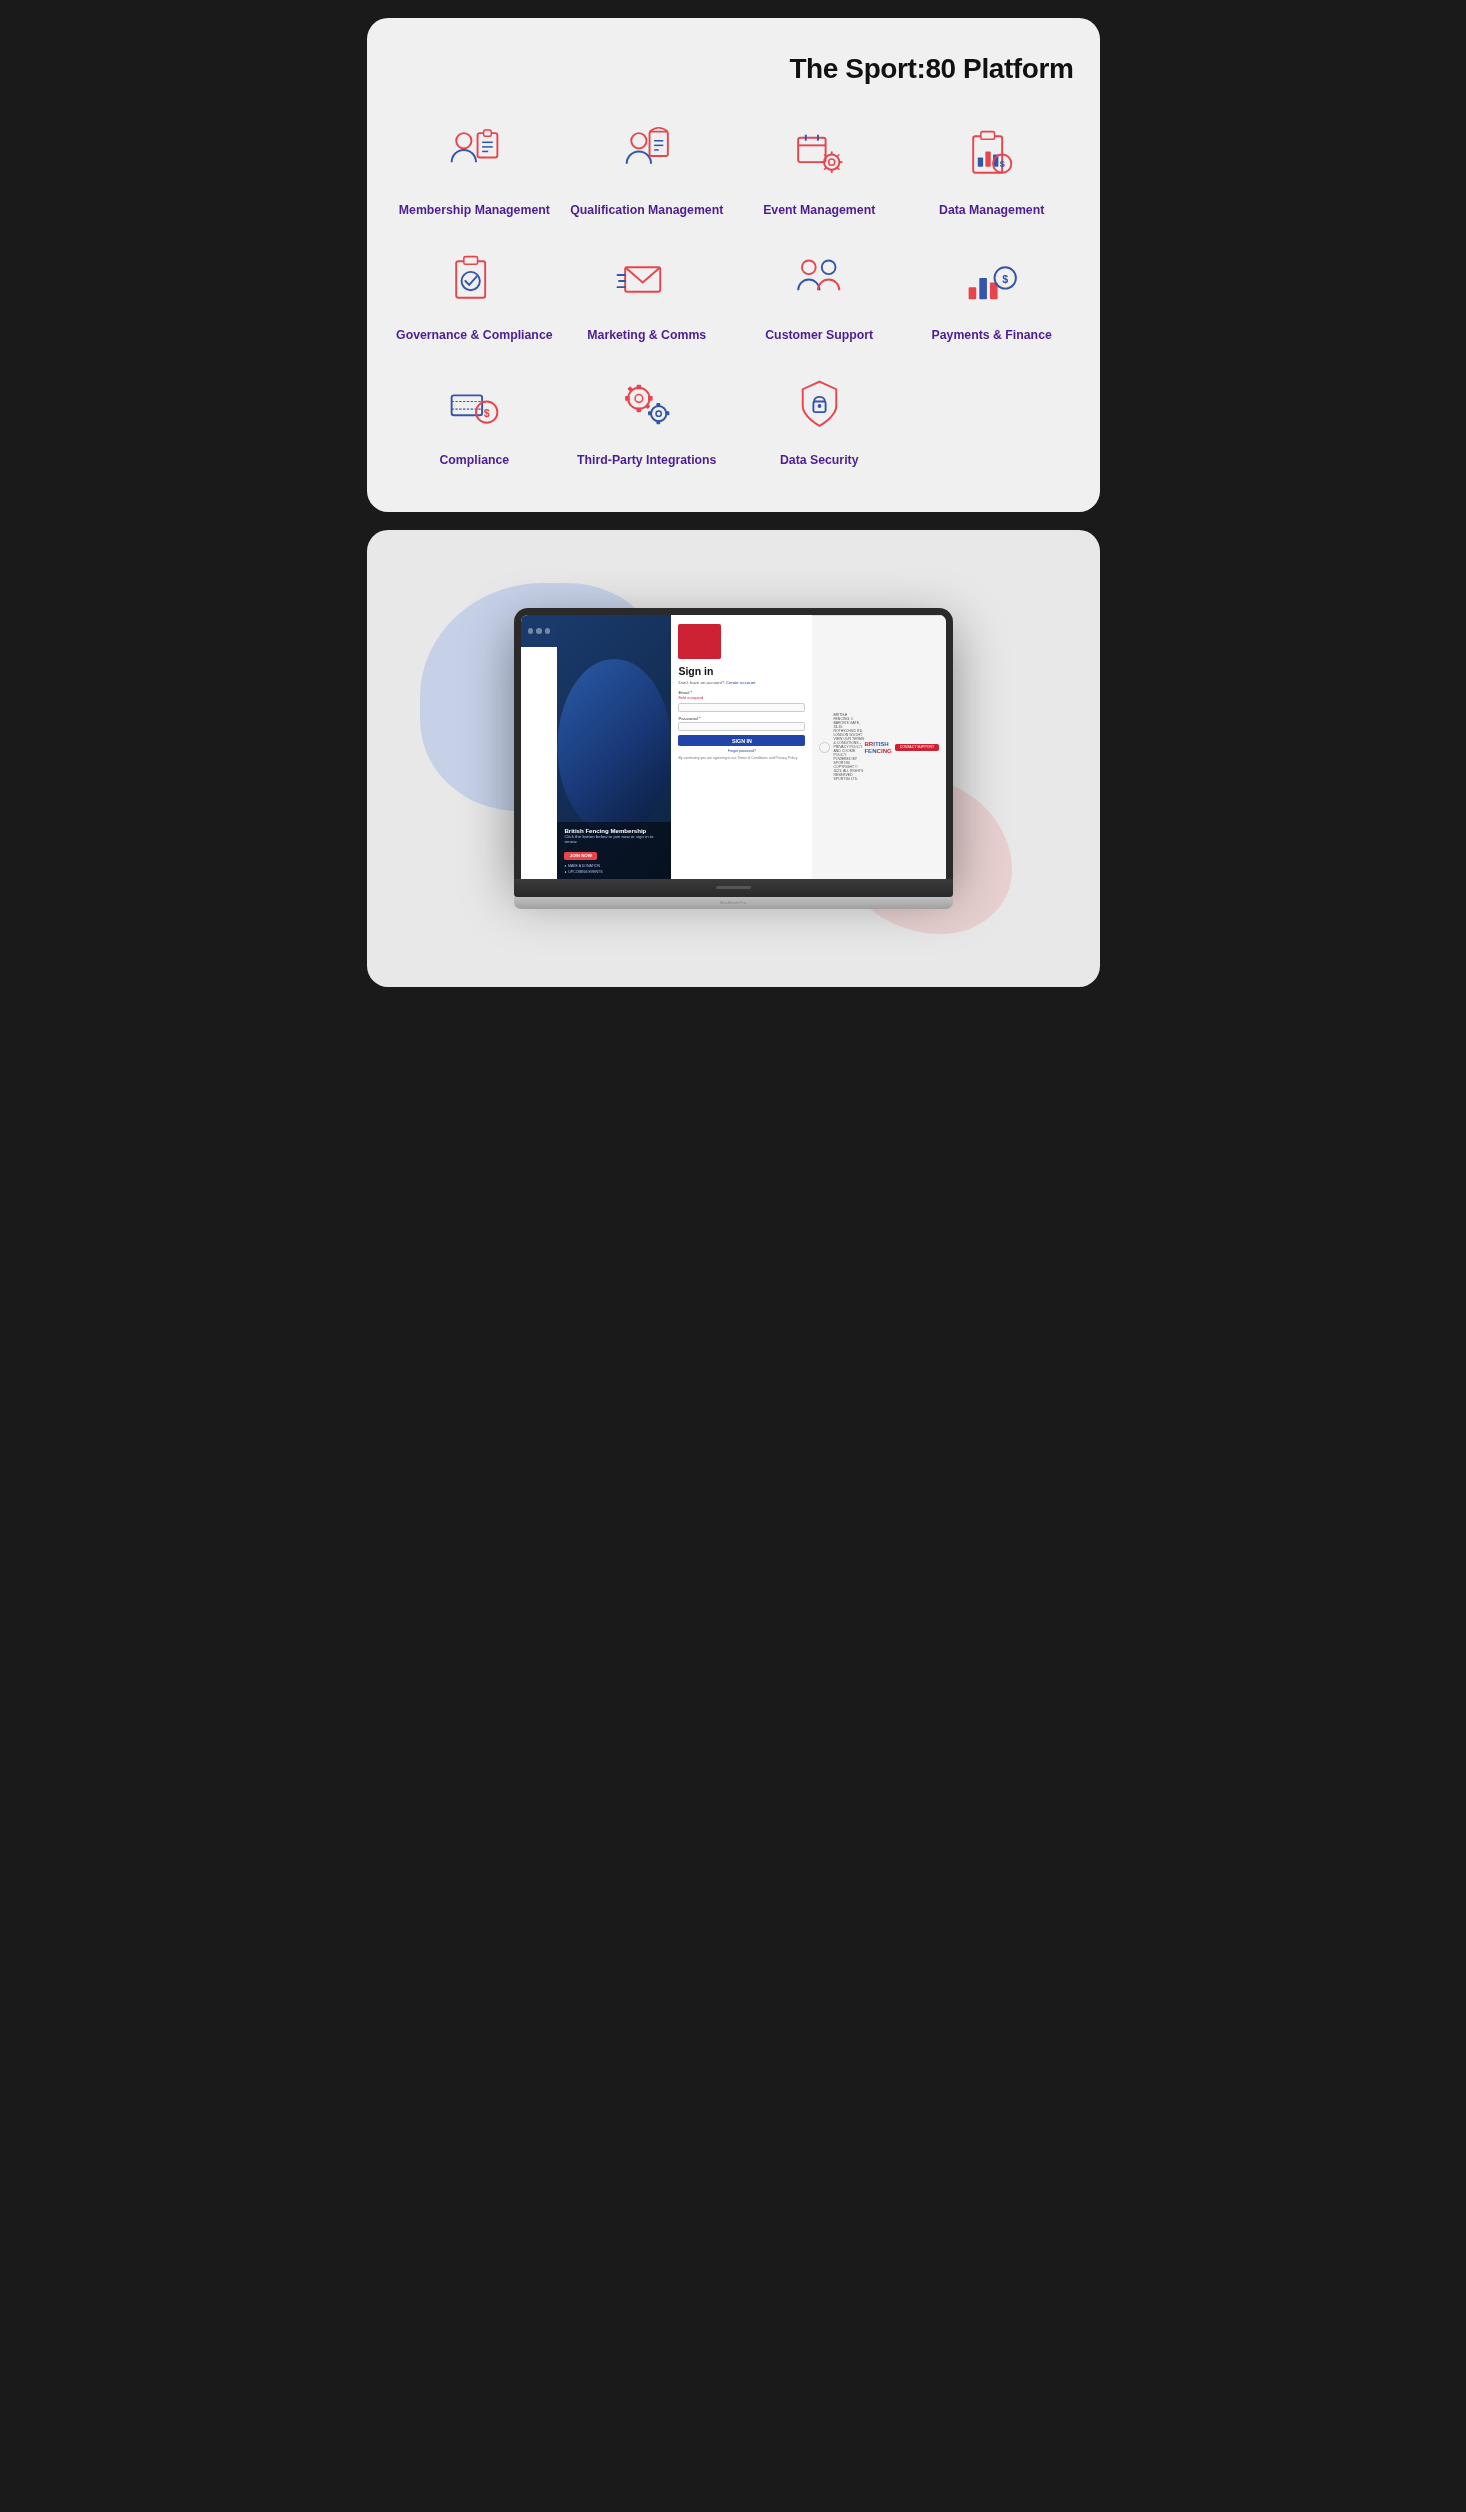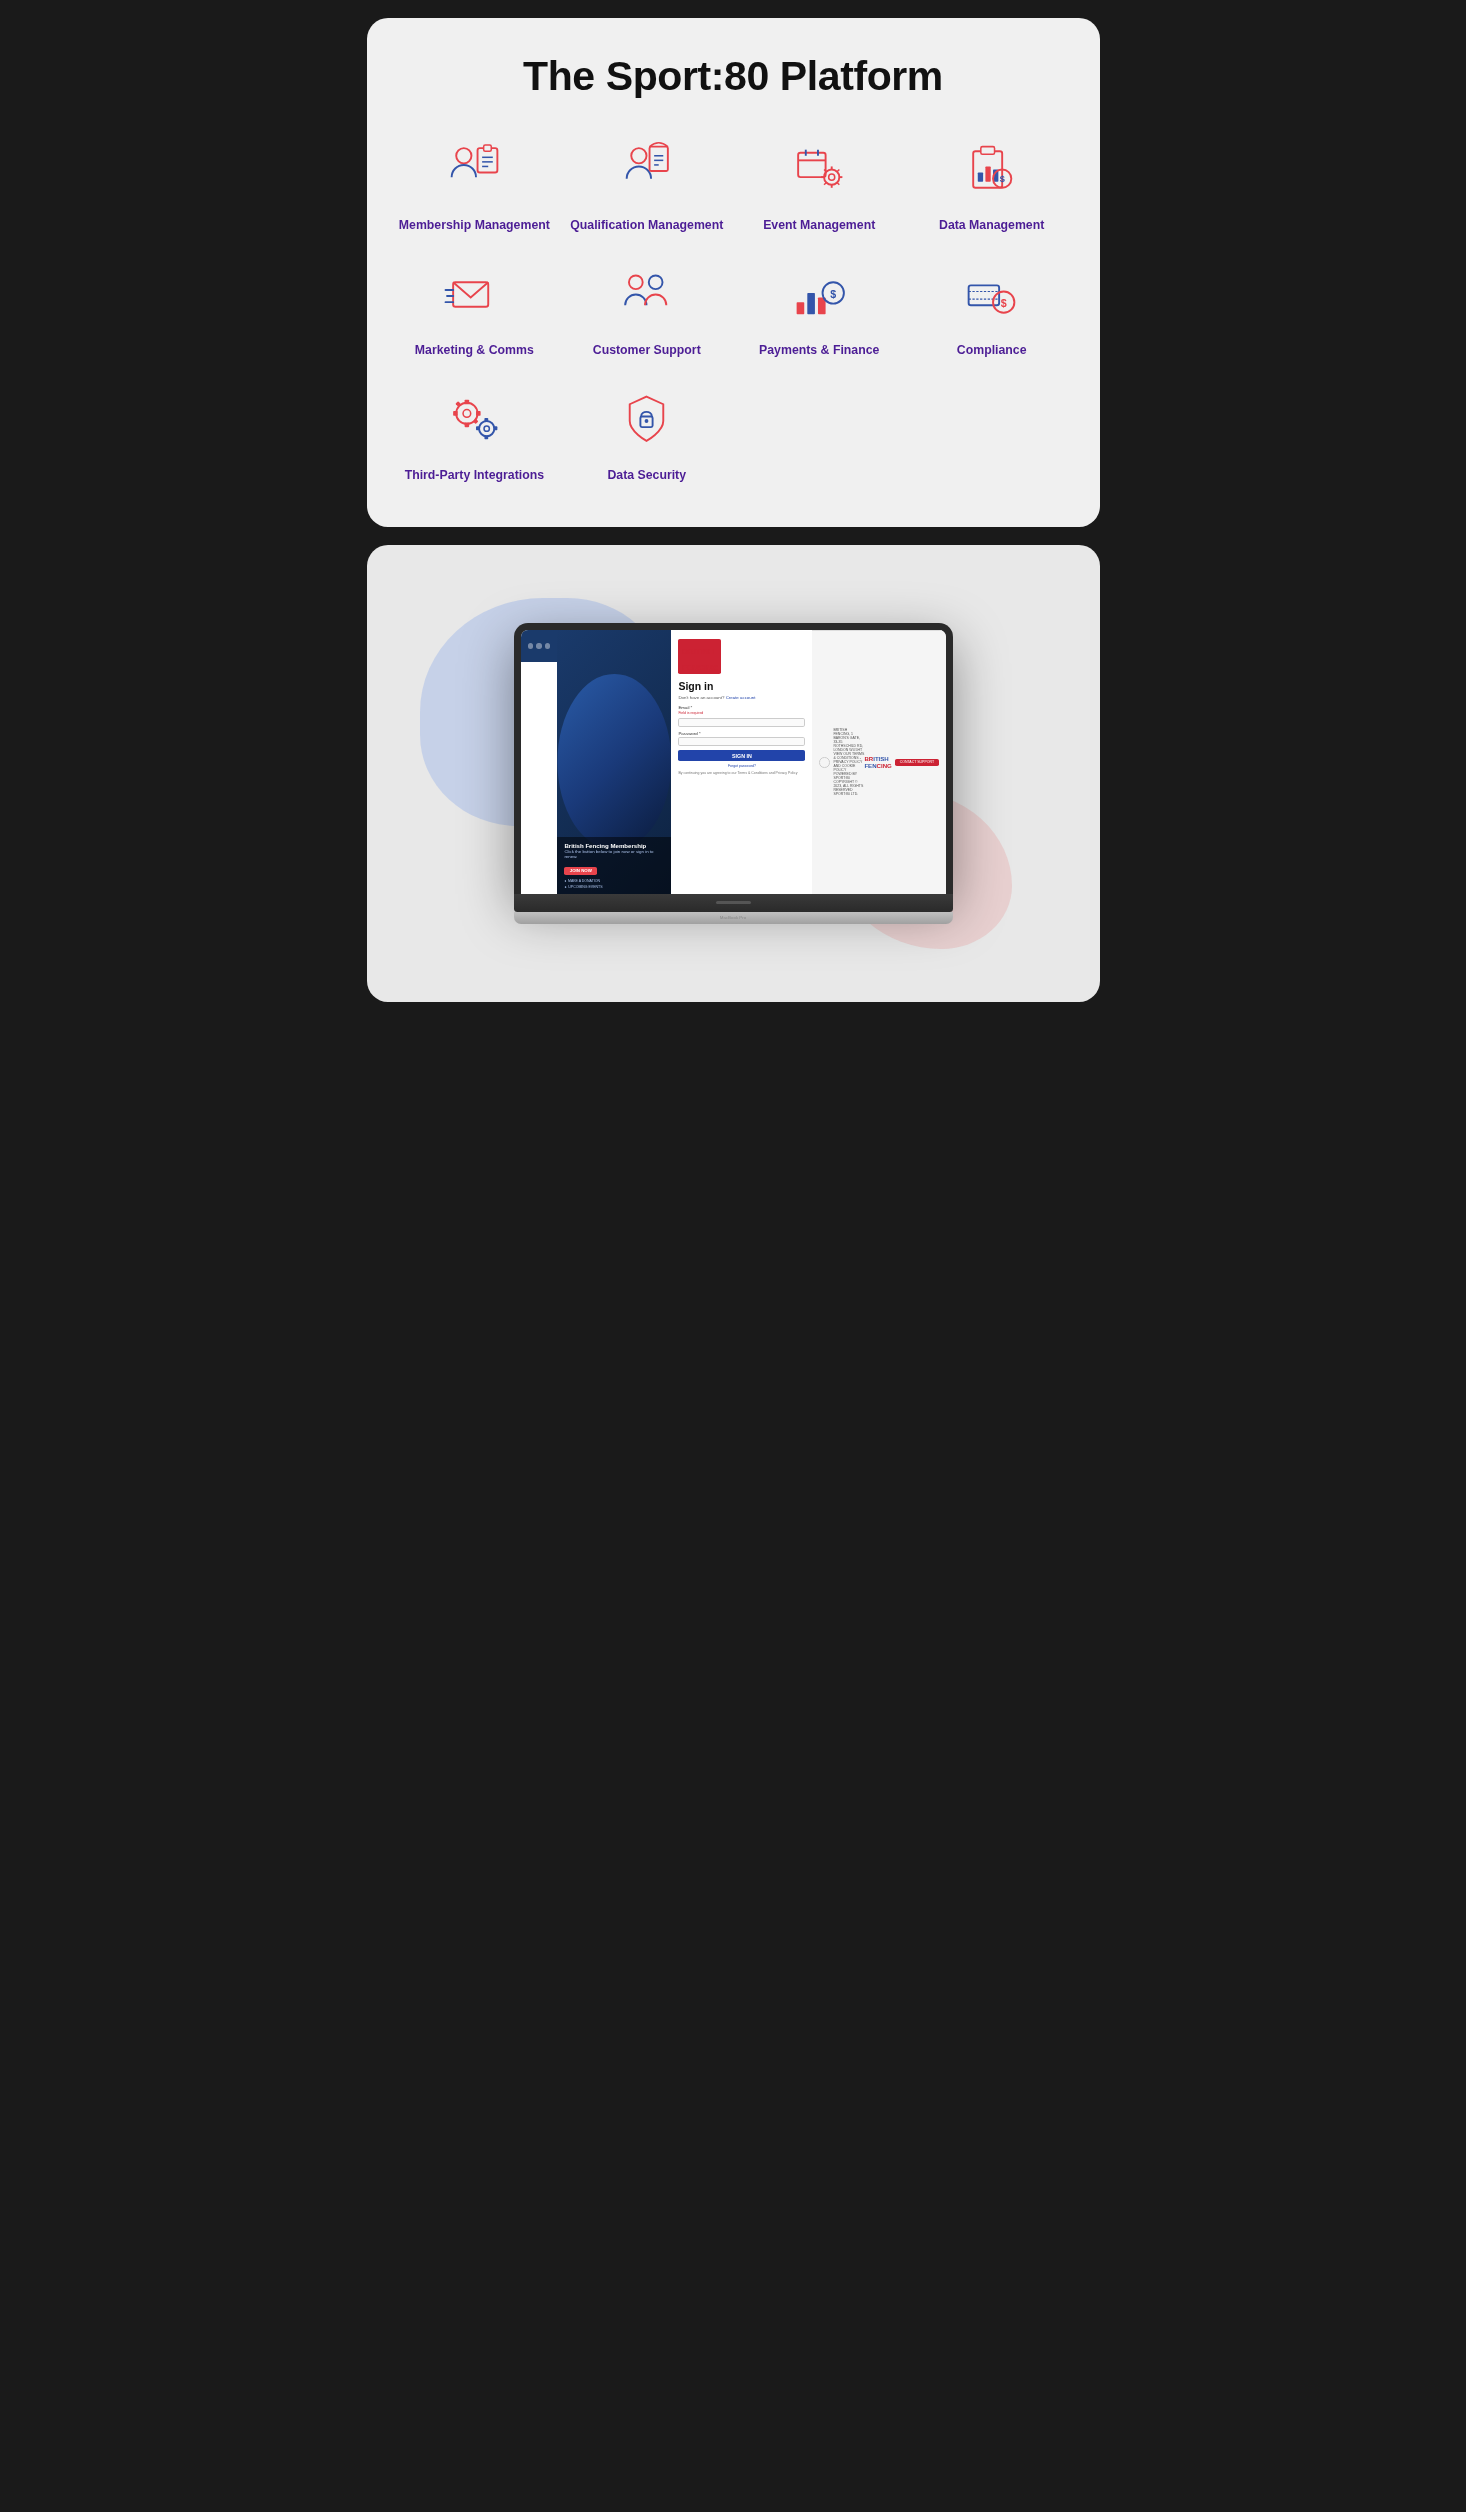--- a/index.html
+++ b/index.html
@@ -13,22 +13,22 @@
 
     
     .top-card {
       background: #f0f0f0;
       border-radius: 21px;
       padding: 35px 26px 44px;
       margin-bottom: 17.6px;
     }
 
     .platform-title {
-      text-align: center;
-      font-size: 41px;
+      text-align: right;
+      font-size: 28px;
       font-weight: 800;
       color: #111;
       margin-bottom: 35px;
       letter-spacing: -0.4px;
     }
 
     .features-grid {
       display: grid;
       grid-template-columns: repeat(4, 1fr);
       gap: 26px 8.8px;
@@ -414,20 +414,32 @@
           <rect x="32" y="36" width="7" height="20" fill="#e8444c" rx="1"></rect>
           <rect x="42" y="40" width="7" height="16" fill="#3355aa" rx="1"></rect>
 
           <circle cx="54" cy="52" r="12" stroke="#e8444c" stroke-width="2.5" fill="none"></circle>
           <text x="54" y="57" font-size="12" text-anchor="middle" fill="#3355aa" font-weight="bold">$</text>
         </svg>
       </div>
       <span class="feature-label">Data Management</span>
     </div>
 
+    <div class="feature-item">
+      <div class="feature-icon">
+        <svg class="icon-svg" viewBox="0 0 80 80" fill="none">
+
+          <rect x="16" y="16" width="38" height="48" rx="3" stroke="#e8444c" stroke-width="2.5" fill="none"></rect>
+          <rect x="26" y="10" width="18" height="10" rx="2" stroke="#e8444c" stroke-width="2" fill="#f0f0f0"></rect>
+          <circle cx="35" cy="42" r="12" stroke="#3355aa" stroke-width="2.5" fill="none"></circle>
+          <polyline points="28,42 33,47 43,36" stroke="#3355aa" stroke-width="2.5" fill="none" stroke-linecap="round"></polyline>
+        </svg>
+      </div>
+      <span class="feature-label">Governance &amp; Compliance</span>
+    </div>
 
     <div class="feature-item">
       <div class="feature-icon">
         <svg class="icon-svg" viewBox="0 0 80 80" fill="none">
 
           <rect x="12" y="24" width="46" height="32" rx="3" stroke="#e8444c" stroke-width="2.5" fill="none"></rect>
           <polyline points="12,24 35,44 58,24" stroke="#e8444c" stroke-width="2.5" fill="none"></polyline>
 
           <line x1="2" y1="34" x2="12" y2="34" stroke="#3355aa" stroke-width="2.5" stroke-linecap="round"></line>
           <line x1="4" y1="42" x2="12" y2="42" stroke="#3355aa" stroke-width="2.5" stroke-linecap="round"></line>

